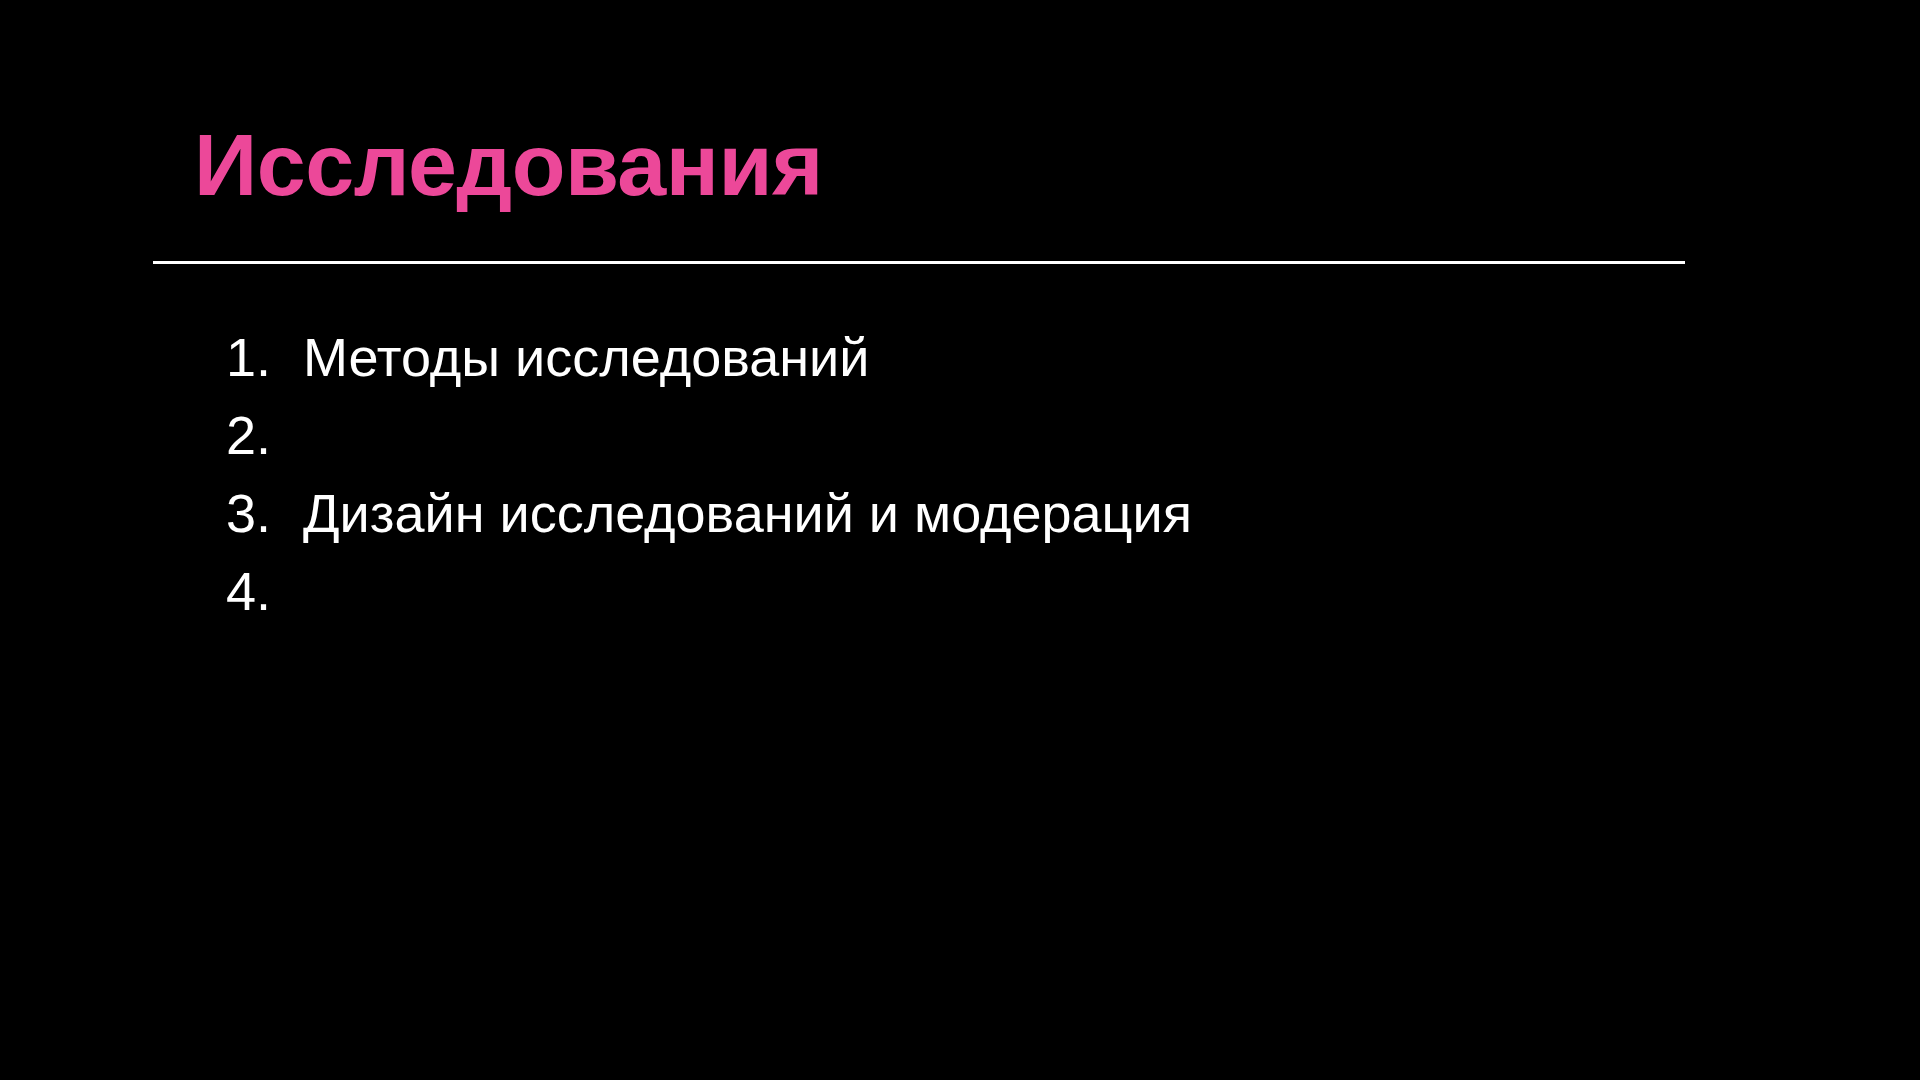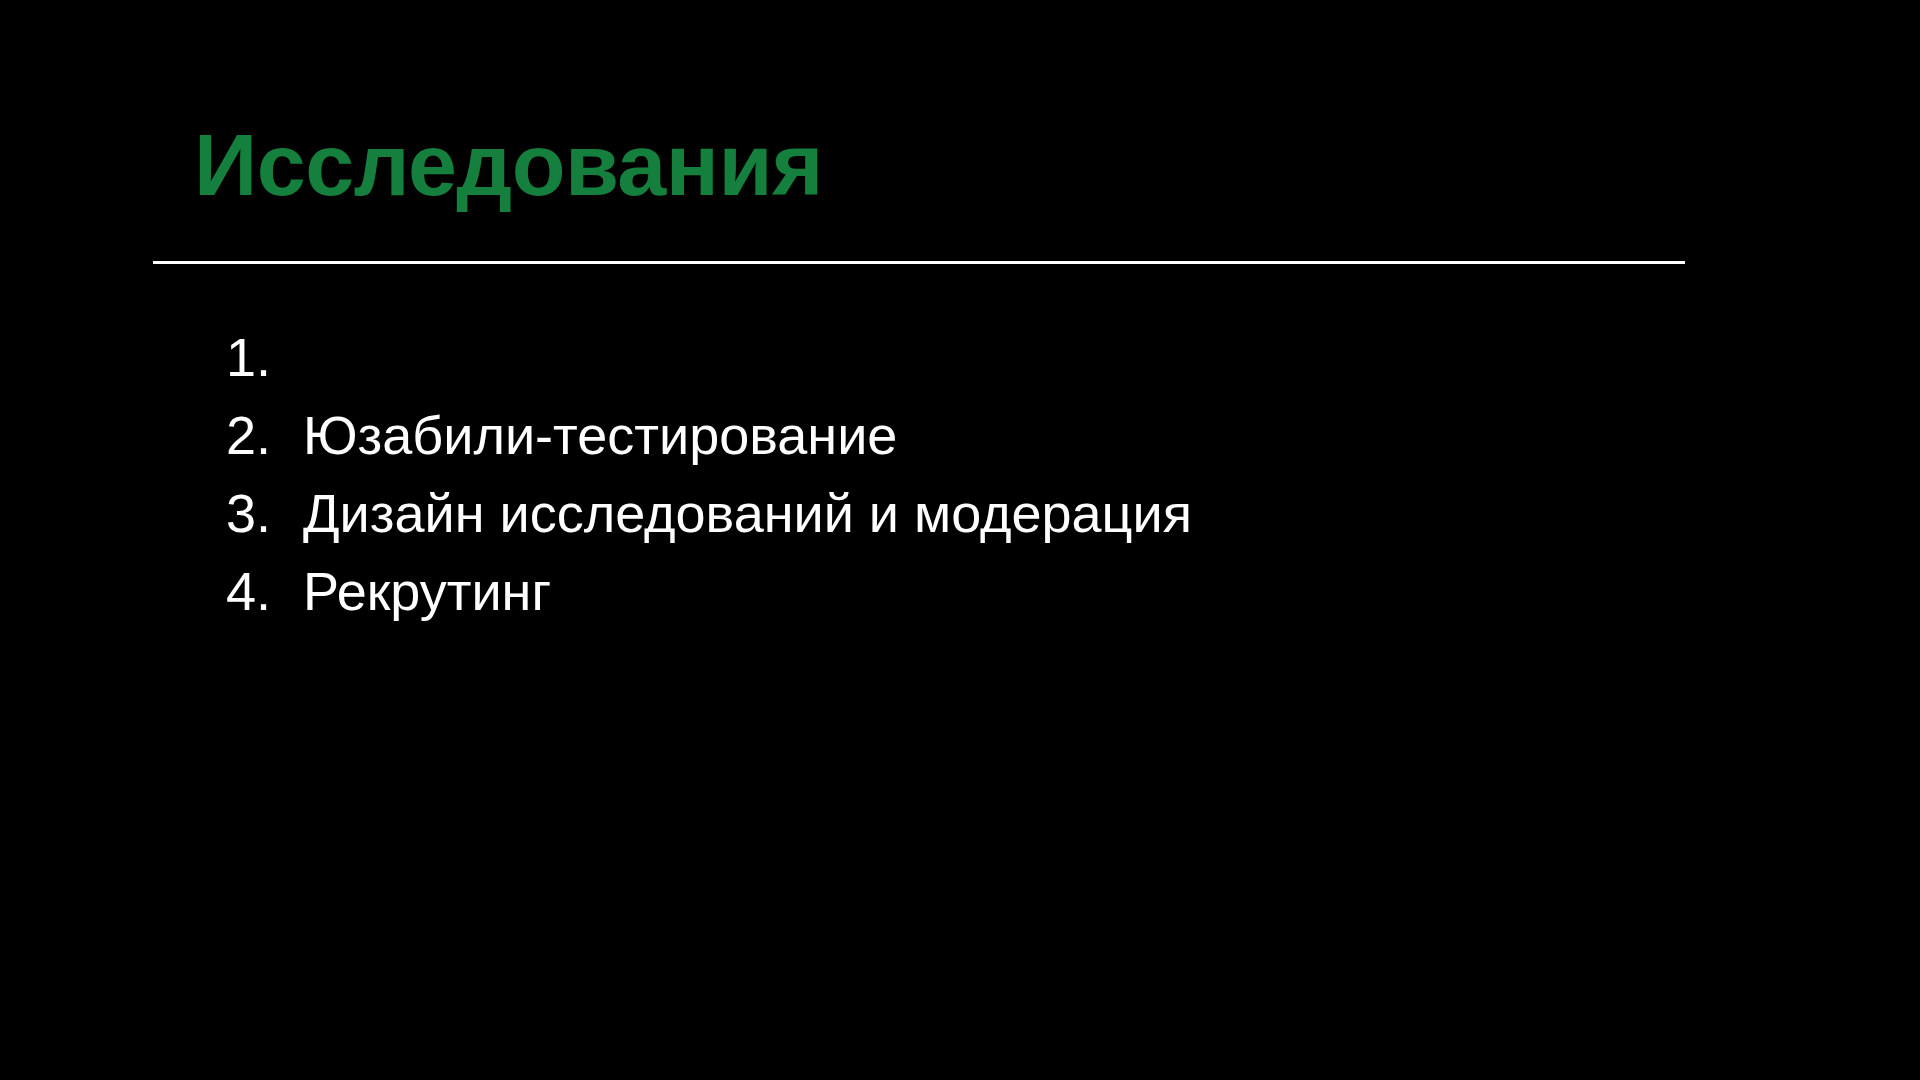--- a/index.html
+++ b/index.html
@@ -27,21 +27,21 @@
   .title-block {
     position: absolute;
     left: 194px;
     top: 120px;
     width: 1532px;
   }
 
   .slide-title {
     margin: 0;
     padding: 0;
-    color: #15803d;
+    color: #ec4899;
     font-family: "Liberation Sans", "DejaVu Sans", sans-serif;
     font-weight: 700;
     font-size: 88px;
     line-height: 1.02;
     letter-spacing: -0.5px;
     white-space: nowrap;
   }
 
   .title-rule {
     position: absolute;
@@ -91,32 +91,31 @@
 
   <div class="title-block">
     <h1 class="slide-title">Исследования</h1>
     <div class="title-rule"></div>
   </div>
 
   <ol class="content-list">
 
     <li class="list-item">
       <span class="list-marker">1.</span>
+      <span class="list-text">Методы исследований</span>
     </li>
 
     <li class="list-item">
       <span class="list-marker">2.</span>
-      <span class="list-text">Юзабили-тестирование</span>
     </li>
 
     <li class="list-item">
       <span class="list-marker">3.</span>
       <span class="list-text">Дизайн исследований и модерация</span>
     </li>
 
     <li class="list-item">
       <span class="list-marker">4.</span>
-      <span class="list-text">Рекрутинг</span>
     </li>
 
   </ol>
 
 </div>
 
 </body></html>

